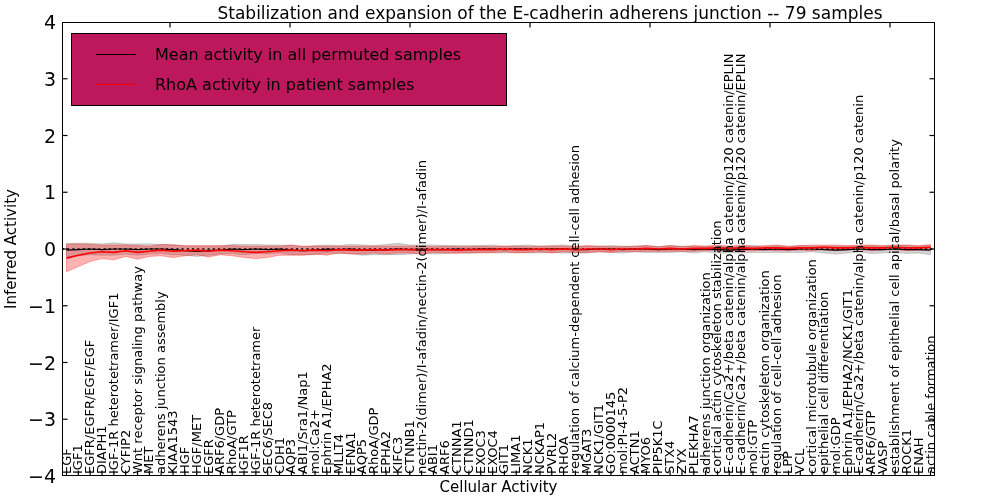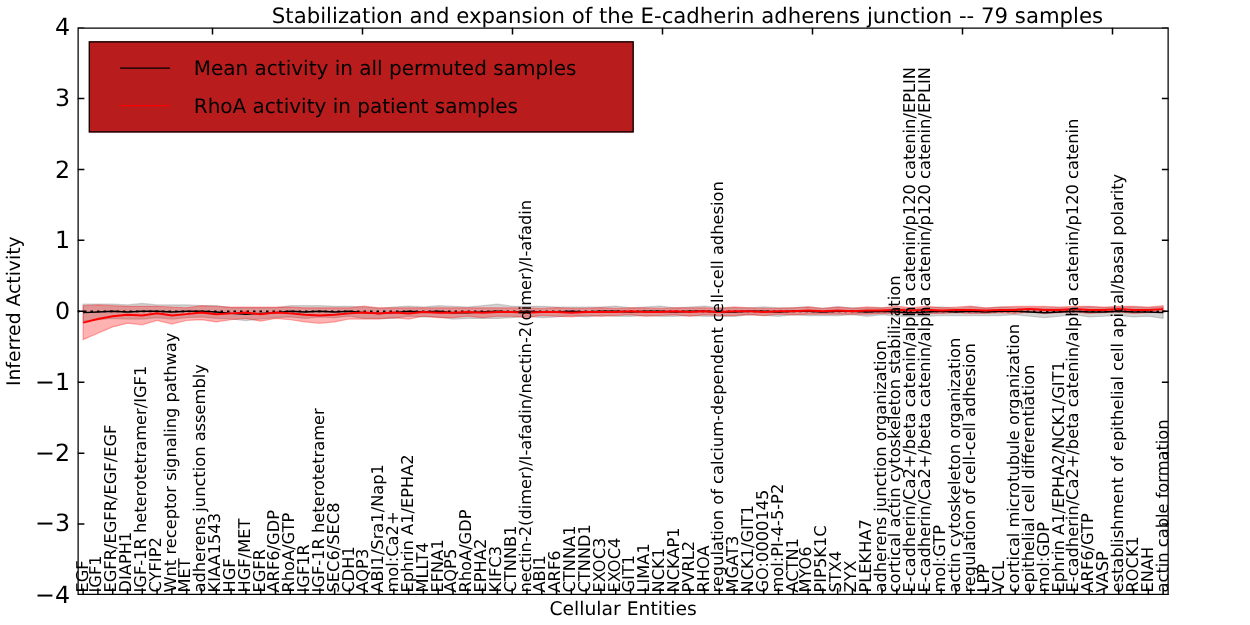--- a/index.html
+++ b/index.html
@@ -3,21 +3,21 @@
 <meta charset="utf-8">
 <style>
   html,body{margin:0;padding:0;background:#fff;}
   #fig{position:relative;width:1000px;height:500px;background:#fff;overflow:hidden;
        font-family:"DejaVu Sans","Liberation Sans",sans-serif;color:#000;}
   #title{position:absolute;top:3px;left:50px;width:1000px;text-align:center;
          font-size:17px;z-index:1;white-space:nowrap;}
   #plot-border{position:absolute;left:62px;top:22px;width:873px;height:454px;
          border:1.5px solid #000;box-sizing:border-box;z-index:3;pointer-events:none;}
   #chart-svg{position:absolute;left:62px;top:22px;z-index:2;}
-  #legend{position:absolute;left:71px;top:33px;width:436px;background:#b91c1c;
+  #legend{position:absolute;left:71px;top:33px;width:436px;background:#be185d;
           border:1.5px solid #000;box-sizing:border-box;z-index:6;padding:5px 0 6px 0;}
   .legend-row{display:flex;align-items:center;height:30px;}
   .legend-line{width:40px;height:0;border-top:1.8px solid #000;margin-left:24px;flex:none;}
   .legend-label{margin-left:19px;font-size:16px;white-space:nowrap;}
   .ytick{position:absolute;left:16px;width:40px;text-align:right;font-size:19px;
          line-height:24px;z-index:4;}
   .xtick{position:absolute;transform-origin:0 0;transform:rotate(-90deg);
          white-space:nowrap;font-size:13px;line-height:14px;z-index:5;}
   #ylab{position:absolute;left:2px;top:249px;transform-origin:0 0;
         transform:rotate(-90deg) translateX(-50%);font-size:15px;white-space:nowrap;z-index:4;}
@@ -143,21 +143,21 @@
       <span class="legend-line" style="border-top-color: rgb(0, 0, 0);"></span>
       <span class="legend-label">Mean activity in all permuted samples</span>
     </div>
     <div class="legend-row">
       <span class="legend-line" style="border-top-color: rgb(255, 0, 0);"></span>
       <span class="legend-label">RhoA activity in patient samples</span>
     </div>
   </div>
 
   <div id="ylab">Inferred Activity</div>
-  <div id="xlab">Cellular Entities</div>
+  <div id="xlab">Cellular Activity</div>
 <div class="ytick" style="top: 10px;">4</div>
     <div class="ytick" style="top: 66.75px;">3</div>
     <div class="ytick" style="top: 123.5px;">2</div>
     <div class="ytick" style="top: 180.25px;">1</div>
     <div class="ytick" style="top: 237px;">0</div>
     <div class="ytick" style="top: 293.75px;">−1</div>
     <div class="ytick" style="top: 350.5px;">−2</div>
     <div class="ytick" style="top: 407.25px;">−3</div>
     <div class="ytick" style="top: 464px;">−4</div>
     <span class="xtick" style="left: 59.5px; top: 474px;">EGF</span>

